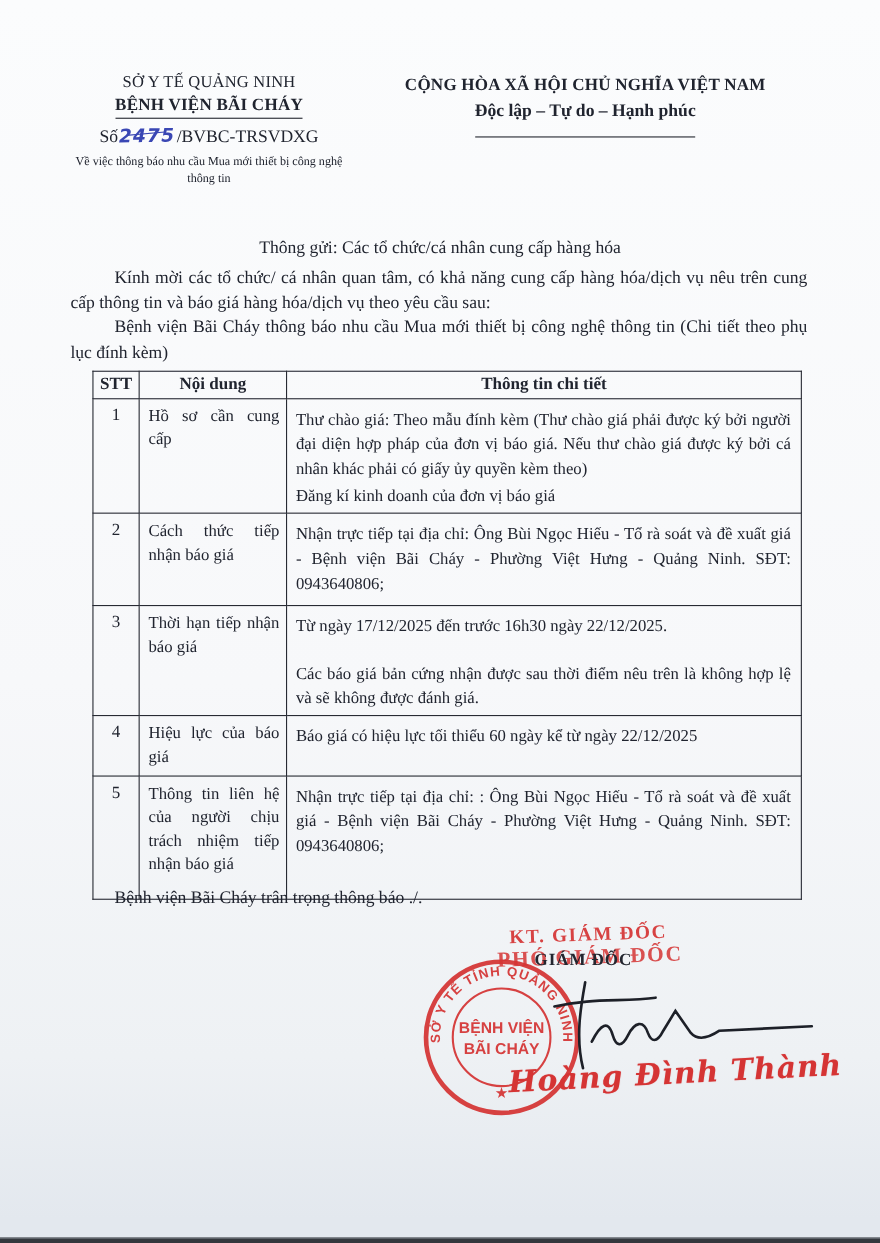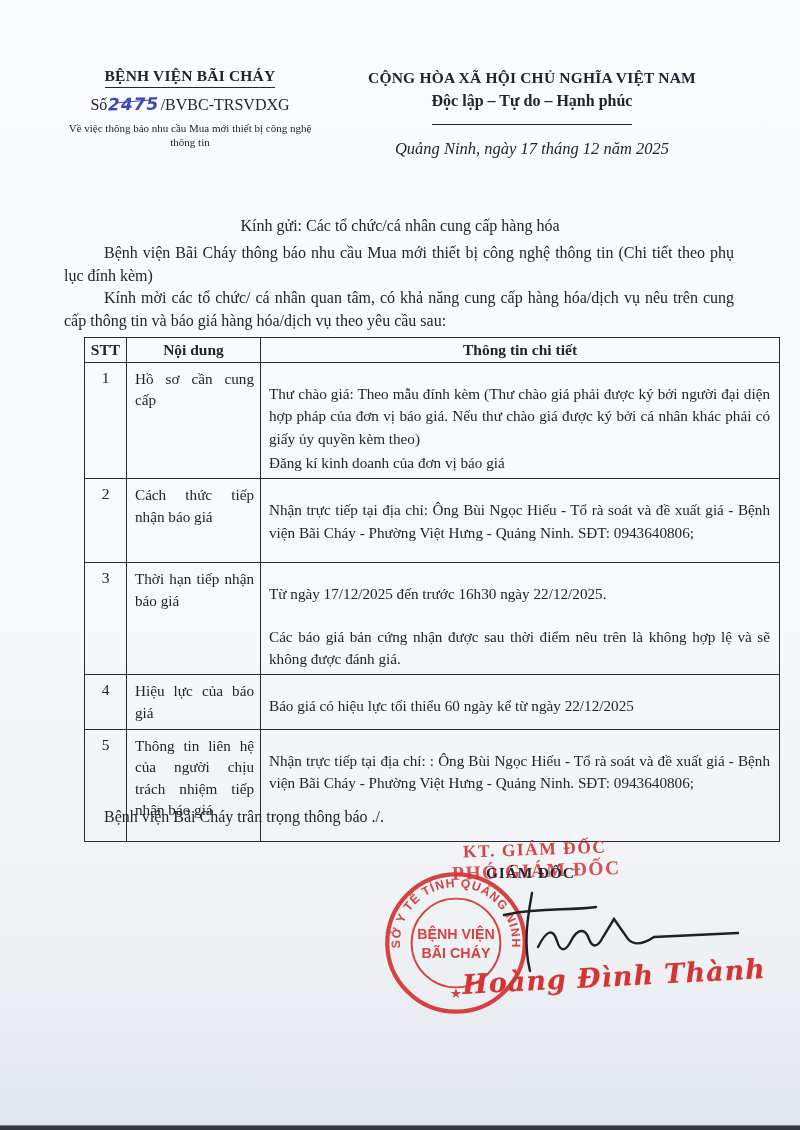--- a/index.html
+++ b/index.html
@@ -63,30 +63,30 @@
     text-align: center; font-size: 16px;
   }
   .paras {
     position: absolute; left: 64px; top: 242px; width: 670px;
     font-size: 16px; line-height: 1.42; text-align: justify;
   }
   .paras p { text-indent: 40px; margin: 0; }
 
   
   table.quote {
-    position: absolute; left: 84px; top: 337px; width: 696px;
+    position: absolute; left: 84px; top: 337px; width: 645px;
     border-collapse: collapse; font-size: 15.2px; color: #20242f;
   }
   table.quote th, table.quote td {
     border: 1.4px solid #272a33; vertical-align: top;
   }
   table.quote th { padding: 3px 4px; font-size: 15.5px; text-align: center; }
   td.c-stt { width: 42px; text-align: center; padding: 6px 2px; font-size: 15.5px; }
   td.c-nd { width: 134px; padding: 5px 6px 6px 8px; text-align: justify; line-height: 1.4; }
-  td.c-ct { padding: 20px 9px 4px 8px; text-align: justify; line-height: 1.47; }
+  td.c-ct { padding: 8px 9px 4px 8px; text-align: justify; line-height: 1.47; }
   td.c-ct p { margin: 0; }
   td.c-ct p + p { margin-top: 2px; }
   tr.r1 td { height: 93px; }
   tr.r2 td { height: 84px; }
   tr.r3 td { height: 87px; }
   tr.r3 td.c-ct p + p { margin-top: 20px; }
   tr.r4 td { height: 54px; }
   tr.r5 td { height: 112px; }
 
   
@@ -125,35 +125,35 @@
     font-size: 27px; letter-spacing: 1px; transform: rotate(-3deg);
     white-space: nowrap; text-shadow: 0 0 1px rgba(213,52,52,.4);
   }
 </style>
 </head>
 <body>
 
 <div class="page">
 
   <div class="hdr-left">
+    <div class="org">SỞ Y TẾ QUẢNG NINH</div>
     <div><span class="org-name">BỆNH VIỆN BÃI CHÁY</span></div>
     <div class="doc-no"><span>Số</span><span class="handwritten">2475</span><span>/BVBC-TRSVDXG</span></div>
     <div class="subject">Về việc thông báo nhu cầu Mua mới thiết bị công nghệ thông tin</div>
   </div>
 
   <div class="hdr-right">
     <div class="national">CỘNG HÒA XÃ HỘI CHỦ NGHĨA VIỆT NAM</div>
     <div><span class="motto">Độc lập – Tự do – Hạnh phúc</span></div>
-    <div class="dateline">Quảng Ninh, ngày 17 tháng 12 năm 2025</div>
-  </div>
-
-  <div class="salutation">Kính gửi: Các tổ chức/cá nhân cung cấp hàng hóa</div>
+  </div>
+
+  <div class="salutation">Thông gửi: Các tổ chức/cá nhân cung cấp hàng hóa</div>
   <div class="paras">
+    <p>Kính mời các tổ chức/ cá nhân quan tâm, có khả năng cung cấp hàng hóa/dịch vụ nêu trên cung cấp thông tin và báo giá hàng hóa/dịch vụ theo yêu cầu sau:</p>
     <p>Bệnh viện Bãi Cháy thông báo nhu cầu Mua mới thiết bị công nghệ thông tin (Chi tiết theo phụ lục đính kèm)</p>
-    <p>Kính mời các tổ chức/ cá nhân quan tâm, có khả năng cung cấp hàng hóa/dịch vụ nêu trên cung cấp thông tin và báo giá hàng hóa/dịch vụ theo yêu cầu sau:</p>
   </div>
 
   <table class="quote">
     <thead>
       <tr>
         <th>STT</th>
         <th>Nội dung</th>
         <th>Thông tin chi tiết</th>
       </tr>
     </thead>

